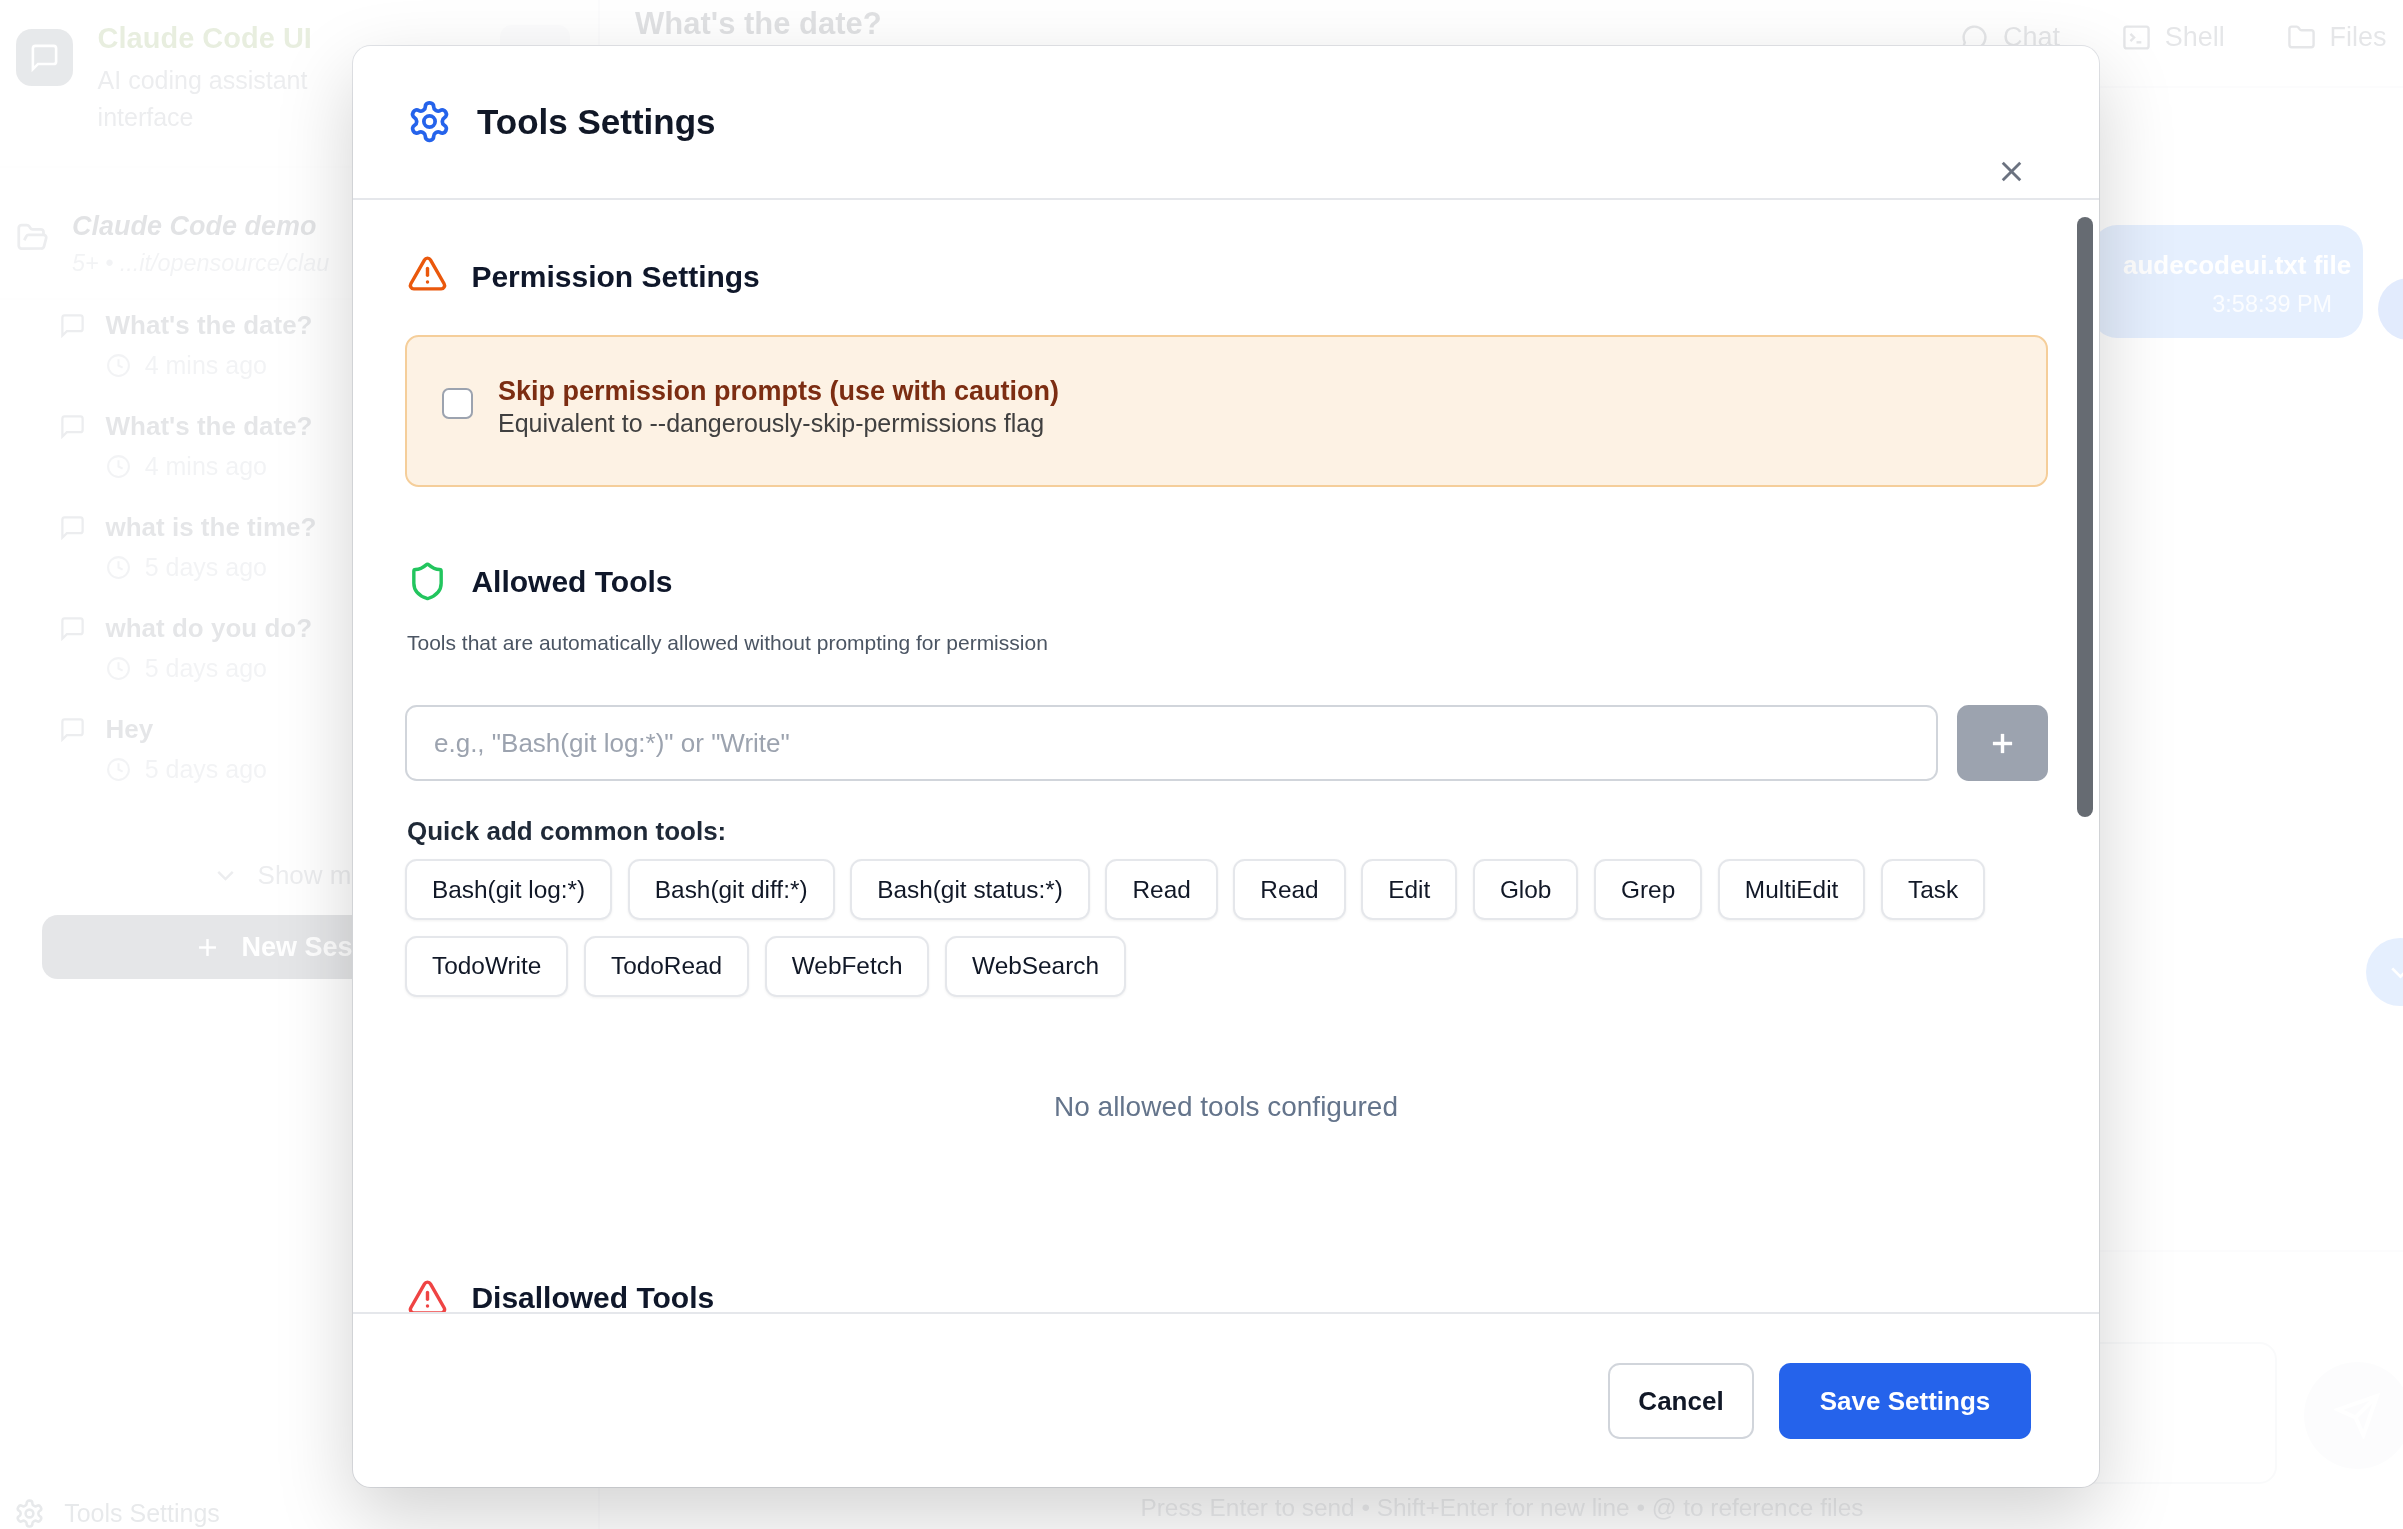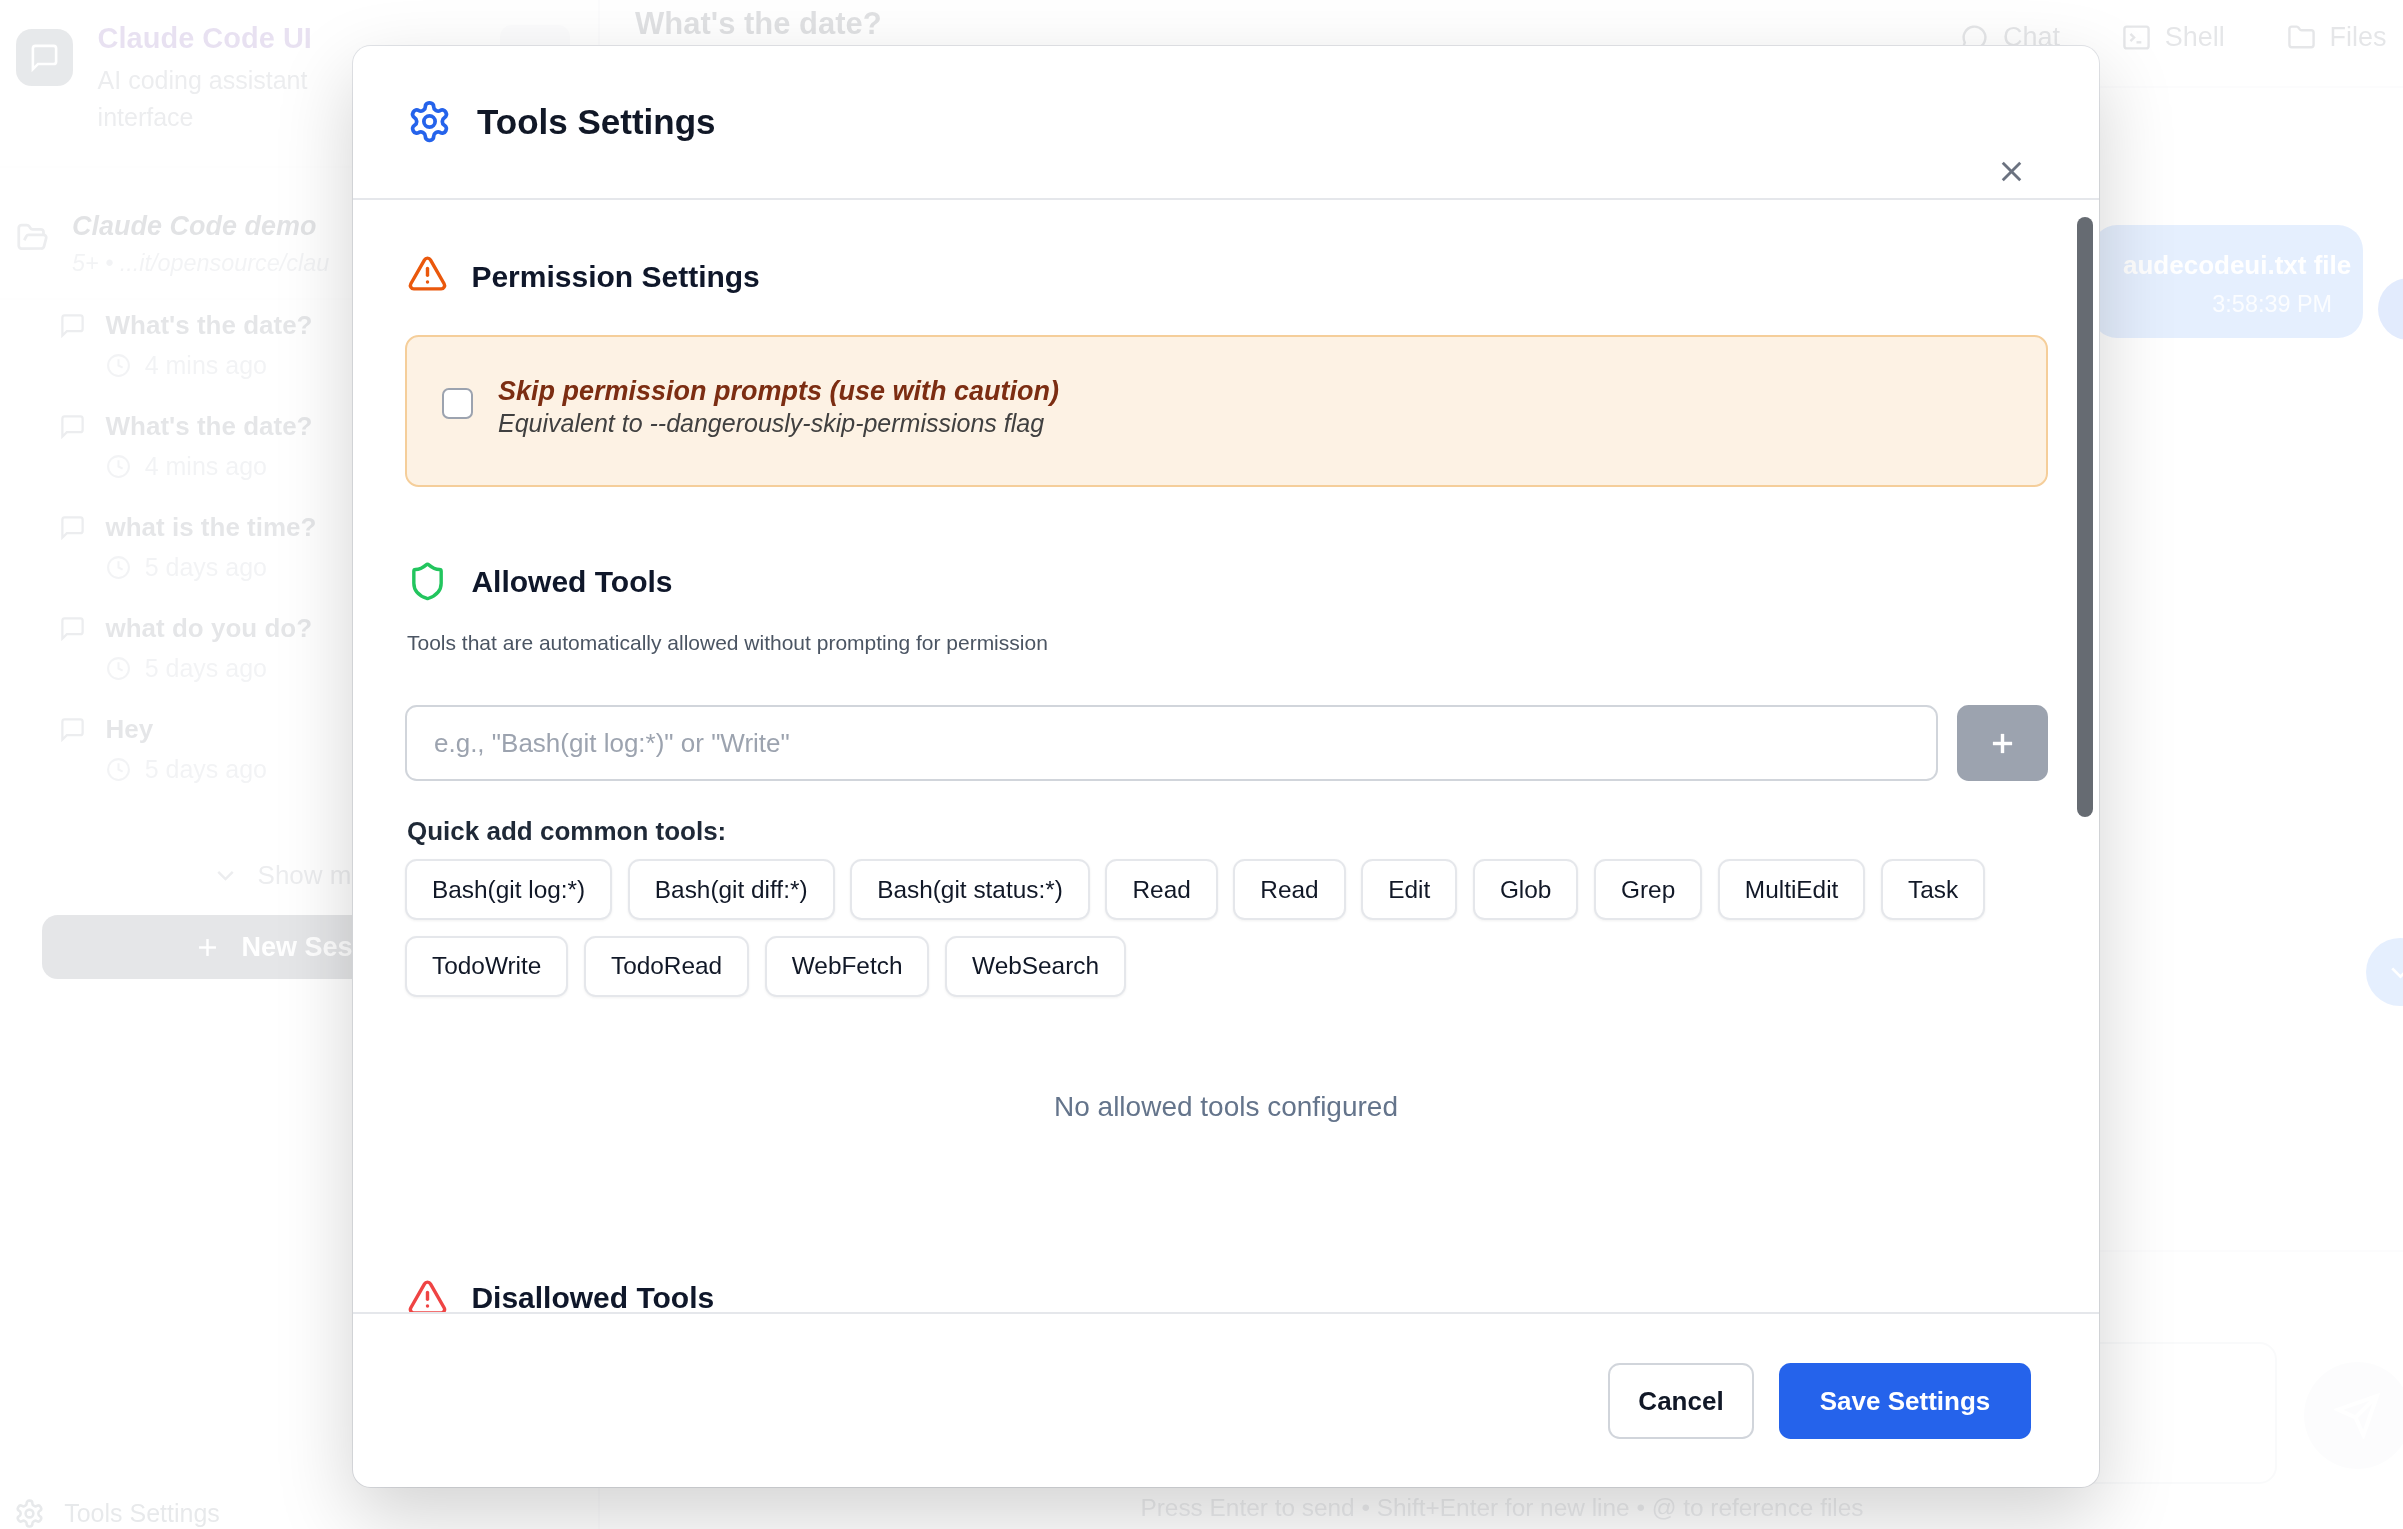--- a/index.html
+++ b/index.html
@@ -6,21 +6,21 @@
   html,body { width:2404px; height:1529px; overflow:hidden; }
   body { font-family:"Liberation Sans", sans-serif; background:#fff; position:relative; }
   #screen { position:absolute; inset:0; width:2404px; height:1529px; overflow:hidden; background:#fff; }
 
   
   .bg-app { position:absolute; inset:0; }
   .sidebar { position:absolute; left:0; top:0; width:600px; height:1529px; background:#fff; border-right:2px solid #E5E7EB; }
   .sb-app { position:absolute; left:15.6px; top:21.5px; display:flex; gap:25px; align-items:flex-start; }
   .sb-app-icon { width:57px; height:57px; border-radius:15.6px; background:#4B5563; display:flex; align-items:center; justify-content:center; margin-top:7.8px; }
   .sb-app-icon svg { width:31px; height:31px; stroke:#fff; }
-  .sb-app-title { font-size:29px; font-weight:bold; color:#4c1d95; }
+  .sb-app-title { font-size:29px; font-weight:bold; color:#4d7c0f; }
   .sb-app-sub { font-size:25px; color:#6B7280; width:273px; line-height:1.45; margin-top:7.8px; }
   .sb-divider { position:absolute; left:0; width:100%; border-top:2px solid #F3F4F6; }
   .sb-project { position:absolute; left:15.6px; top:211px; display:flex; gap:23.4px; align-items:flex-start;font-style:italic; }
   .sb-project svg { width:33px; height:33px; stroke:#6B7280; margin-top:9.8px; }
   .sb-project-name { font-size:27px; font-weight:bold; color:#1F2937; }
   .sb-project-meta { font-size:23.4px; color:#9CA3AF; margin-top:7.8px; width:458px; white-space:nowrap; overflow:hidden; }
   .sb-sessions { position:absolute; left:59px; top:310px; width:507px; }
   .sb-session { height:101px; cursor:pointer; }
   .sb-session-row1 { display:flex; gap:19.5px; align-items:center; }
   .sb-session-row1 svg { width:27px; height:27px; stroke:#6B7280; }
@@ -67,21 +67,21 @@
   .modal-close svg { width:35px; height:35px; stroke:#6B7280; }
 
   .modal-body { position:absolute; left:0; top:154px; width:100%; height:1112px; overflow:hidden; }
   .sec-heading { position:absolute; left:54px; display:flex; gap:23.4px; align-items:center; }
   .sec-heading svg { width:41px; height:41px; }
   .sec-heading .txt { font-size:30px; font-weight:bold; color:#0F172A; }
   .h-permission { top:53px;align-items:flex-end; }
   .h-allowed { top:361px; }
   .h-disallowed { top:1077px; }
 
-  .warn-box { position:absolute; left:52px; top:135px; width:1643px; height:152px; background:#FDF2E4; border:2px solid #F5CE9A; border-radius:13.7px; display:flex; gap:25px; padding:39px 0 0 35px;font-style:italic; }
+  .warn-box { position:absolute; left:52px; top:135px; width:1643px; height:152px; background:#FDF2E4; border:2px solid #F5CE9A; border-radius:13.7px; display:flex; gap:25px; padding:39px 0 0 35px; }
   .warn-checkbox { width:31px; height:31px; border:2.9px solid #9CA3AF; border-radius:6.8px; background:#fff; margin-top:11.7px; flex:none; cursor:pointer; }
   .warn-title { font-size:27px; font-weight:bold; color:#7C2D12; }
   .warn-sub { font-size:25px; color:#404040; margin-top:2px; }
 
   .allowed-desc { position:absolute; left:54px; top:431px; font-size:21px; color:#4B5563; }
   .tool-input { position:absolute; left:52px; top:505px; width:1533px; height:76px; border:2px solid #D1D5DB; border-radius:11.7px; font-size:26px; color:#111827; padding:0 27px; font-family:"Liberation Sans", sans-serif; outline:none; }
   .tool-input::placeholder { color:#9CA3AF; }
   .add-btn { position:absolute; left:1604px; top:505px; width:91px; height:76px; background:#9CA3AF; border:none; border-radius:11.7px; display:flex; align-items:center; justify-content:center; cursor:pointer; }
   .add-btn svg { width:33px; height:33px; stroke:#fff; }
   .quickadd-label { position:absolute; left:54px; top:616px; font-size:26px; font-weight:bold; color:#1F2937; }

